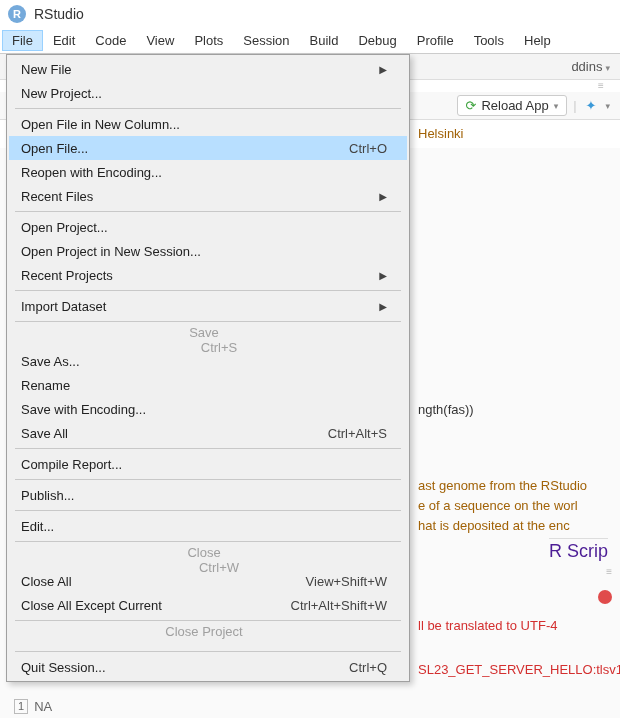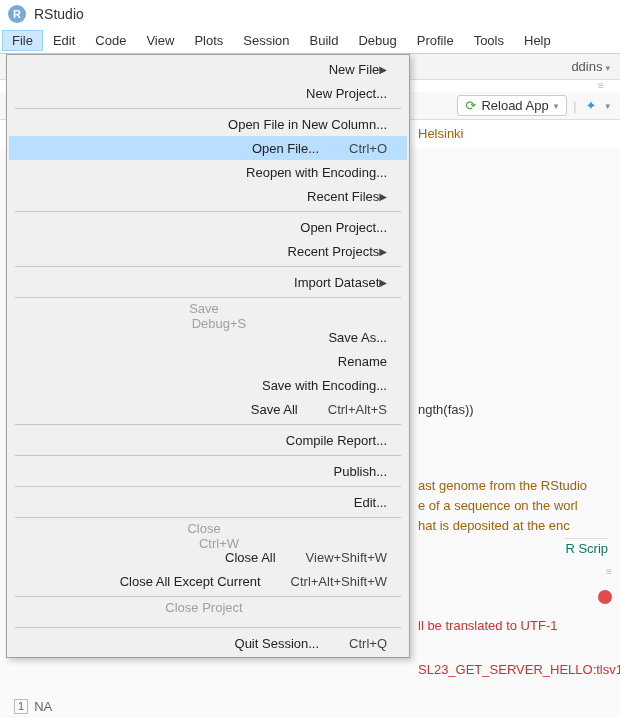--- a/index.html
+++ b/index.html
@@ -78,21 +78,20 @@
     }
     .dd-row.highlighted {
       background: #b8dfff;
     }
     .dd-row.disabled {
       color: #a0a0a0;
       flex-direction: column;
     }
     .dd-label {
       flex: 1;
-      text-align: right;
     }
     .dd-shortcut {
       color: #444;
       margin-left: 30px;
     }
     .dd-row.disabled .dd-shortcut {
       color: #a0a0a0;
     }
     .dd-sep {
       height: 1px;
@@ -195,22 +194,22 @@
       top:400px;
       right:4px;
       font-family:Consolas,monospace;
       font-size:13px;
       line-height:20px;
     }
     .rscript-tab{
       position:absolute;
       right:12px;
       top:538px;
-      font-size:13px;
-      color:#0f766e;
+      font-size:18px;
+      color:#4c1d95;
       border-top:1px solid #ddd;
       padding-top:2px;
     }
     .grip2 {
       position:absolute;
       right:8px;
       top:566px;
       color:#bbb;
       font-size:10px;
     }
@@ -265,21 +264,21 @@
   <div class="comment">e of a sequence on the worl</div>
   <div class="comment">hat is deposited at the enc</div>
 </div>
 
 <div class="rscript-tab">R Scrip</div>
 <div class="grip2">≡</div>
 
 <div style="position:absolute;right:8px;top:590px;width:14px;height:14px;background:#e04b4b;border-radius:50%;"></div>
 
 <div style="position:absolute;left:418px;top:614px;right:4px;font-family:Consolas,monospace;font-size:13px;line-height:24px;">
-  <div class="err">ll be translated to UTF-1</div>
+  <div class="err">ll be translated to UTF-4</div>
   <div style="height:20px;"></div>
   <div class="err">SL23_GET_SERVER_HELLO:tlsv1</div>
 </div>
 
 <div class="status-row" style="bottom:4px;">
   <span class="box">1</span>
   <span>NA</span>
 </div>
 
 <div class="dropdown" id="file-dropdown">
@@ -303,32 +302,35 @@
     </div>
     <div class="dd-row">
       <span class="dd-label">Recent Files</span>
       <span class="submenu-arrow">▶</span>
     </div>
     <div class="dd-sep"></div>
     <div class="dd-row">
       <span class="dd-label">Open Project...</span>
     </div>
     <div class="dd-row">
+      <span class="dd-label">Open Project in New Session...</span>
+    </div>
+    <div class="dd-row">
       <span class="dd-label">Recent Projects</span>
       <span class="submenu-arrow">▶</span>
     </div>
     <div class="dd-sep"></div>
     <div class="dd-row">
       <span class="dd-label">Import Dataset</span>
       <span class="submenu-arrow">▶</span>
     </div>
     <div class="dd-sep"></div>
     <div class="dd-row disabled">
       <span class="dd-label">Save</span>
-      <span class="dd-shortcut">Debug+S</span>
+      <span class="dd-shortcut">Ctrl+S</span>
     </div>
     <div class="dd-row">
       <span class="dd-label">Save As...</span>
     </div>
     <div class="dd-row">
       <span class="dd-label">Rename</span>
     </div>
     <div class="dd-row">
       <span class="dd-label">Save with Encoding...</span>
     </div>

